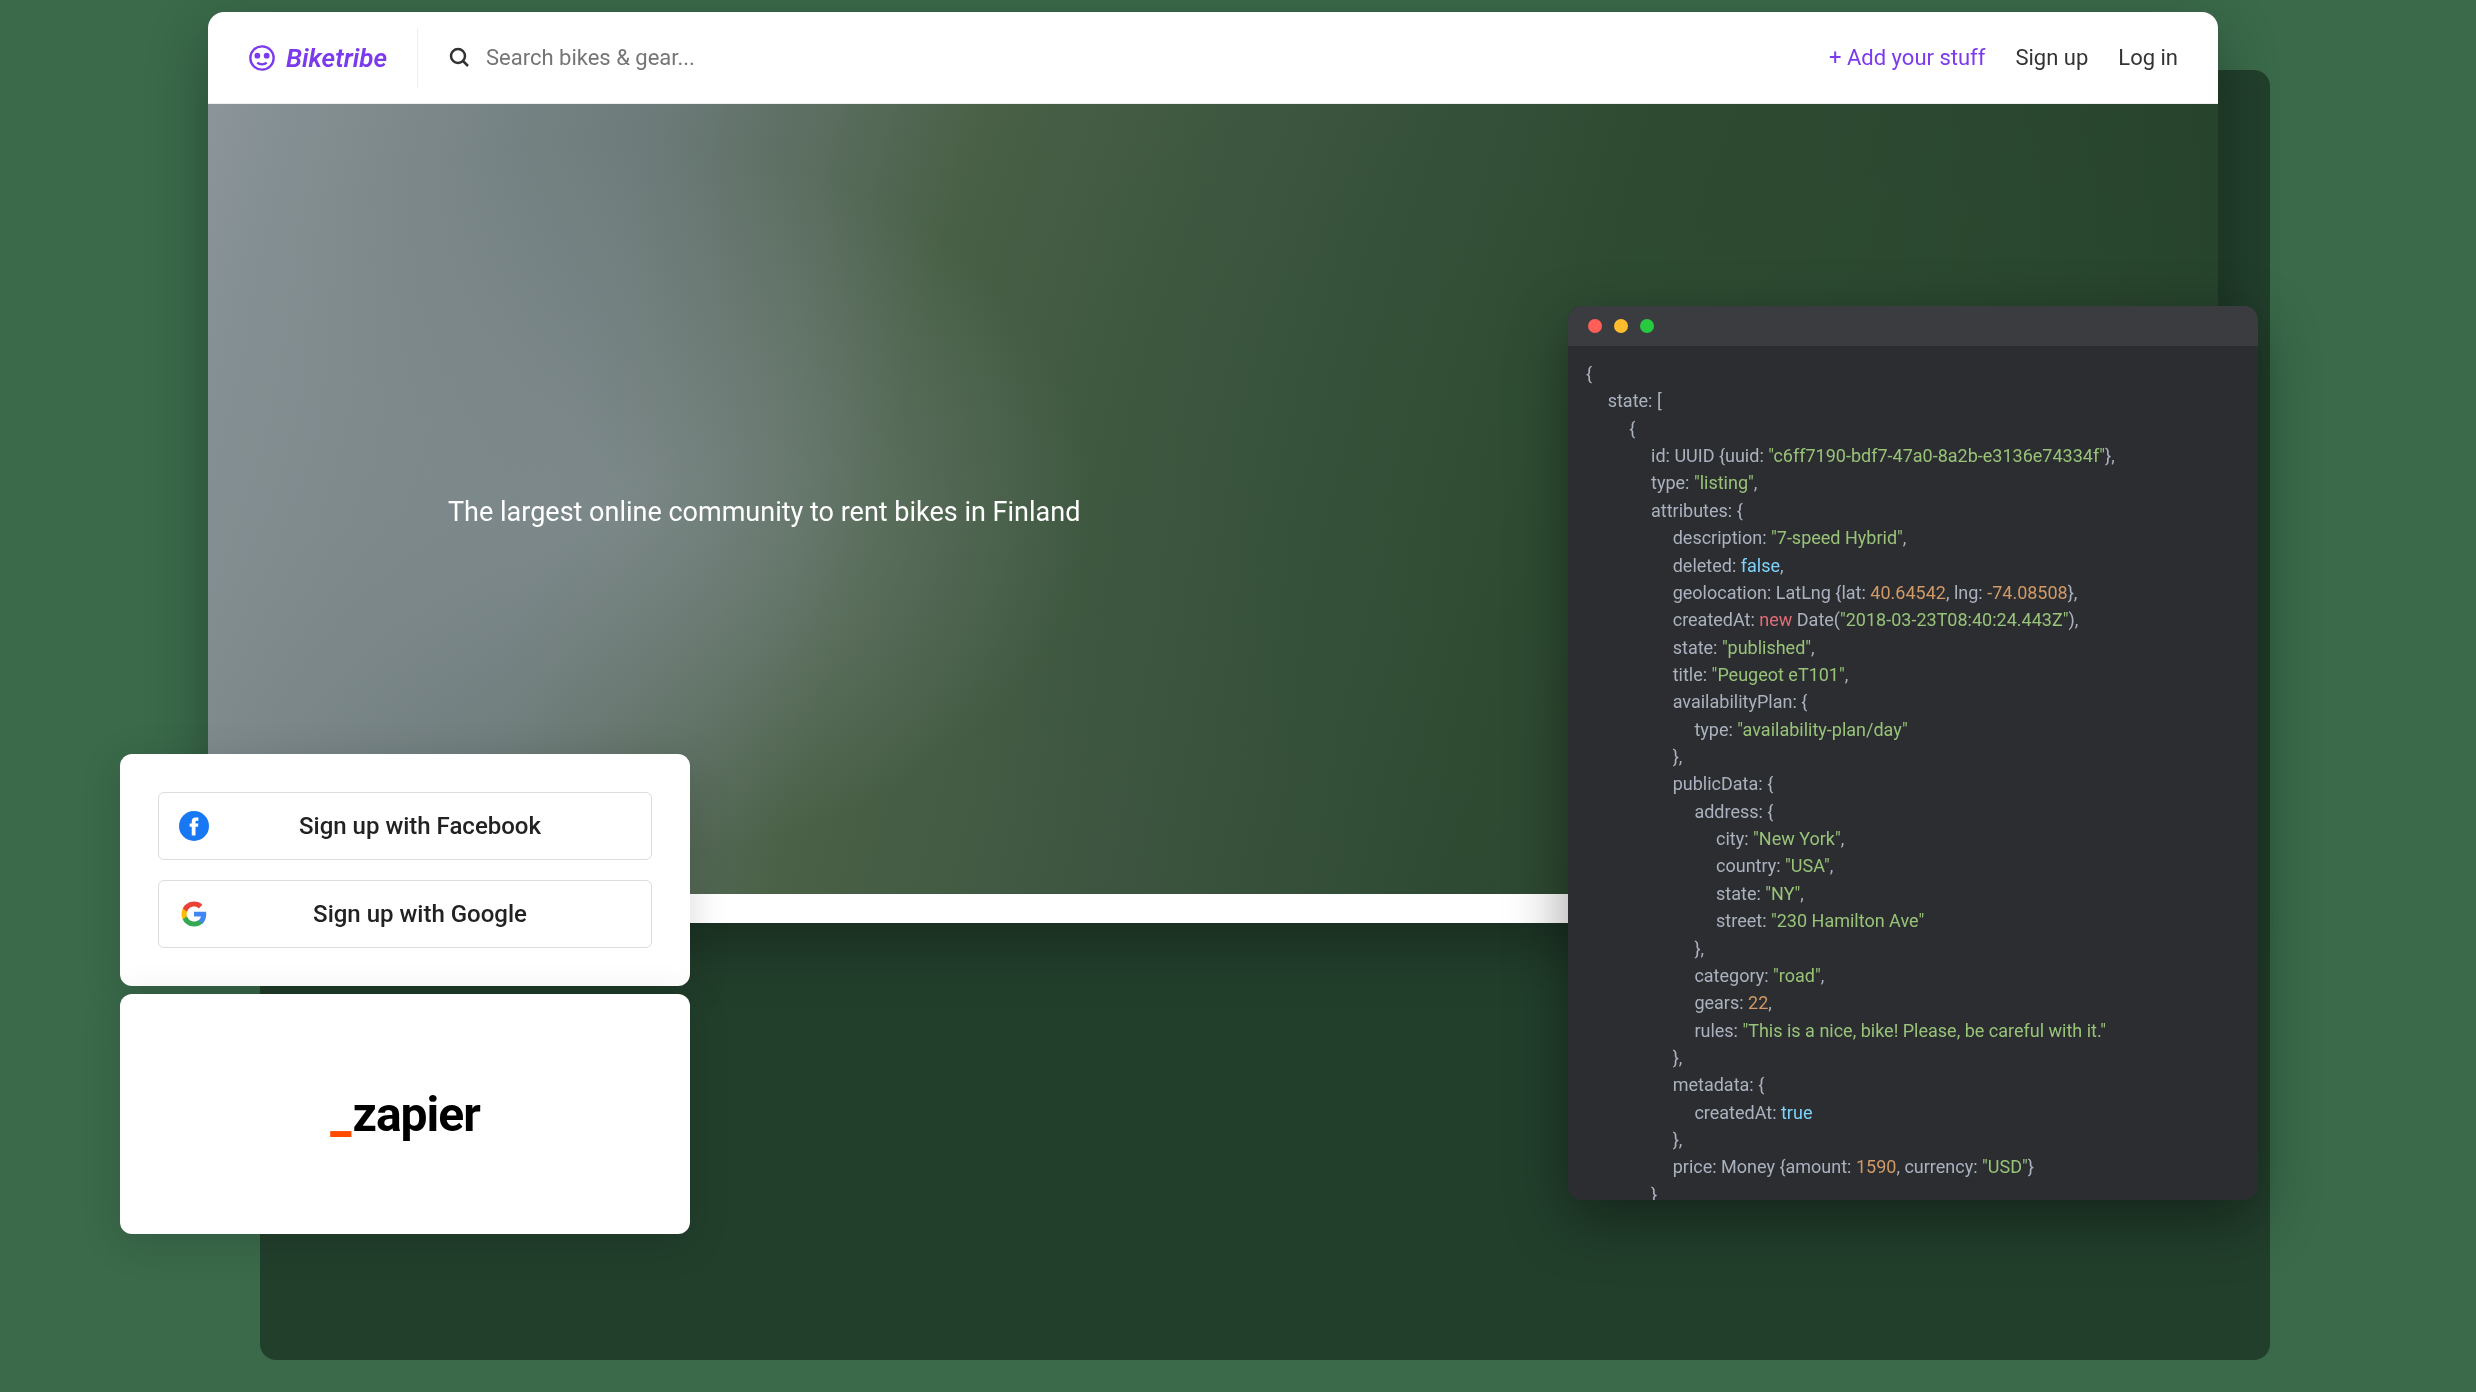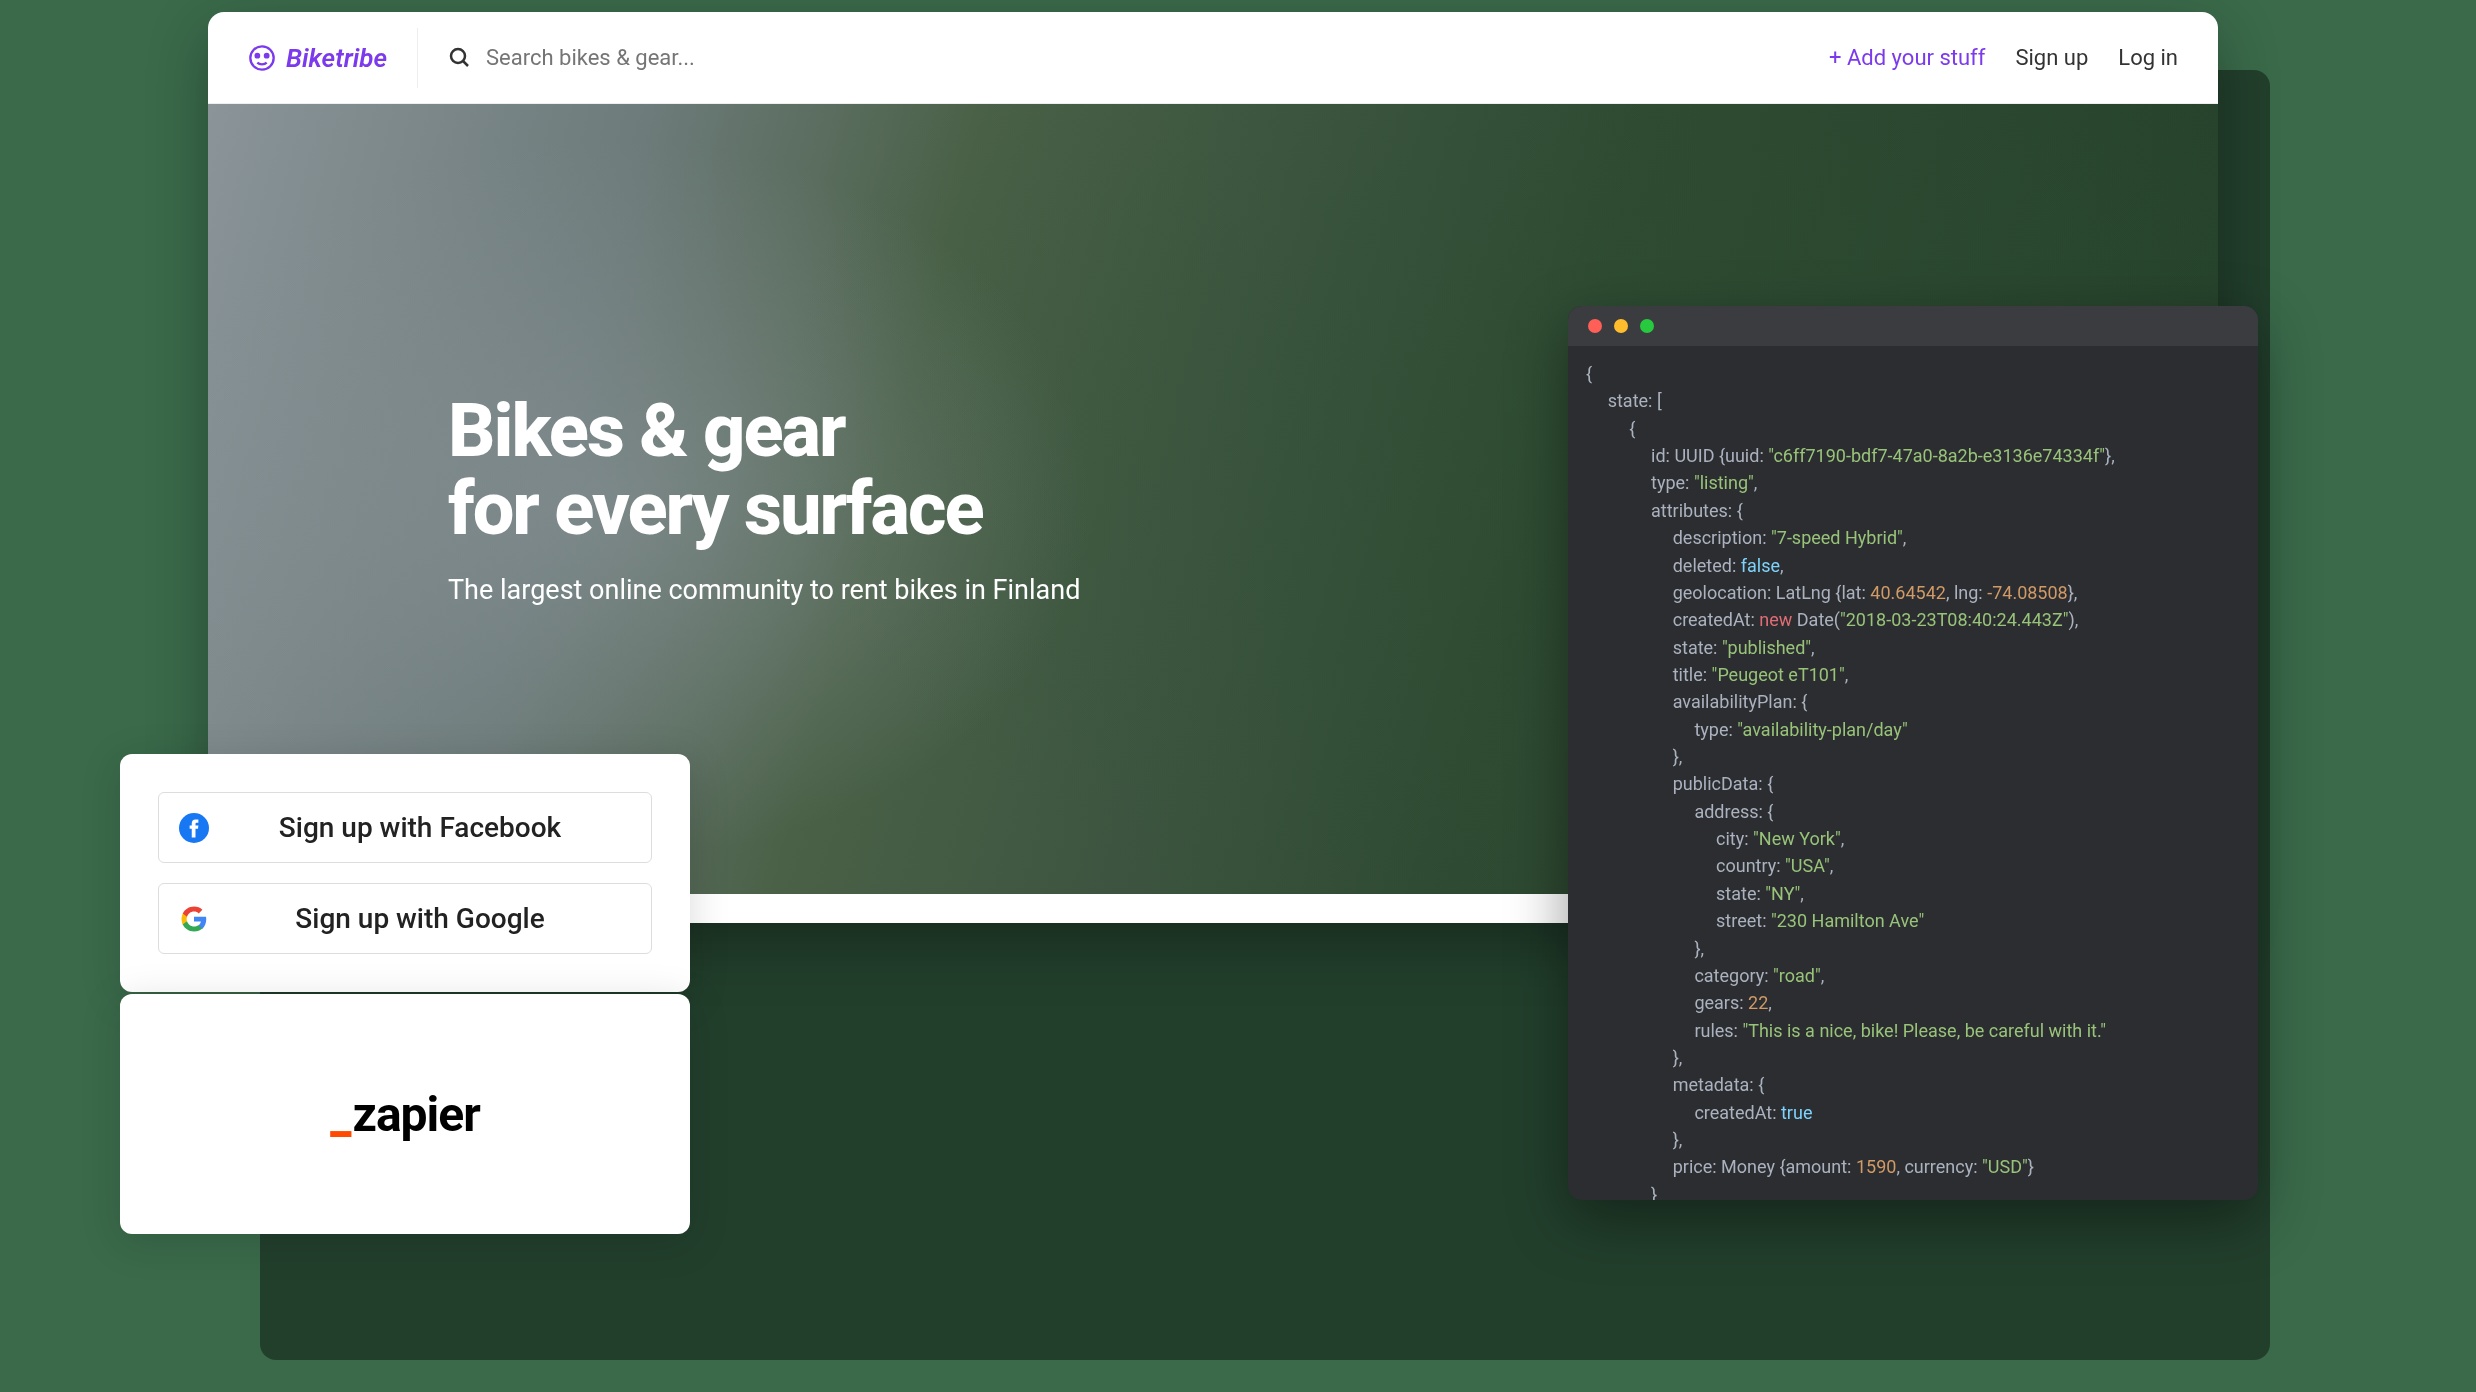--- a/index.html
+++ b/index.html
@@ -25,21 +25,21 @@
 .section-title{font-size:52px;font-weight:800;color:#222;letter-spacing:-1px}
 .locations{display:flex;gap:32px;margin-top:46px;justify-content:center}
 .loc-card{width:303px;height:180px;border-radius:6px;background:#ccc;overflow:hidden}
 .loc1{background:linear-gradient(180deg,#b8c4ce 0%,#c9b4b0 40%,#d4c2b8 60%,#b89680 100%)}
 .loc2{background:linear-gradient(180deg,#7a9b8f 0%,#5a7a6a 30%,#2a3a30 60%,#4a6a5a 100%)}
 .loc3{background:linear-gradient(180deg,#d4c4d8 0%,#e8c4c8 30%,#b8a8c4 50%,#4a5a6a 70%,#1a2a3a 100%)}
 .loc4{background:linear-gradient(180deg,#c8d4dc 0%,#9ab0c0 40%,#7a6850 70%,#5a4830 100%)}
 .loc5{background:linear-gradient(180deg,#b8c4ce 0%,#c9b4b0 40%,#d4c2b8 60%,#b89680 100%)}
 .overlay-card{position:absolute;background:#fff;border-radius:12px;box-shadow:0 8px 40px rgba(0,0,0,.15)}
 .signup-card{left:120px;top:754px;width:570px;padding:38px}
-.signup-btn{display:flex;align-items:center;width:100%;border:1.5px solid #ddd;border-radius:6px;padding:18px 20px;font-size:28px;font-weight:500;color:#222;background:#fff;cursor:pointer;margin-bottom:20px}
+.signup-btn{display:flex;align-items:center;width:100%;border:1.5px solid #ddd;border-radius:6px;padding:18px 20px;font-size:24px;font-weight:500;color:#222;background:#fff;cursor:pointer;margin-bottom:20px}
 .signup-btn:last-child{margin-bottom:0}
 .signup-btn .icon{width:30px;height:30px;margin-right:0}
 .signup-btn .btn-text{flex:1;text-align:center}
 .zapier-card{left:120px;top:994px;width:570px;height:240px;display:flex;align-items:center;justify-content:center}
 .zapier-logo{font-size:48px;font-weight:700;color:#000;display:flex;align-items:center;letter-spacing:-1px}
 .zapier-underscore{color:#ff4a00;font-weight:900;margin-right:2px}
 .code-panel{position:absolute;left:1568px;top:306px;width:690px;height:894px;background:#2b2d30;border-radius:14px;box-shadow:0 20px 60px rgba(0,0,0,.4);overflow:hidden}
 .code-header{height:40px;display:flex;align-items:center;gap:12px;padding-left:20px;background:#3a3c40}
 .dot{width:14px;height:14px;border-radius:50%}
 .dot-r{background:#ff5f56}
@@ -79,24 +79,20 @@
       <input class="search-input" placeholder="Search bikes &amp; gear..." style="">
     </div>
     <div class="header-links">
       <a class="add-link">+ Add your stuff</a>
       <a class="nav-link">Sign up</a>
       <a class="nav-link">Log in</a>
     </div>
   </div>
 
   <div class="hero">
-    <h1 class="hero-title">
-      <span>Bikes &amp; gear</span><br>
-      <span>for every surface</span>
-    </h1>
     <p class="hero-sub">The largest online community to rent bikes in Finland</p>
   </div>
 
   <div class="section">
     <h2 class="section-title">Adventure-ready locations in Finland</h2>
     <div class="locations">
       <div class="loc-card loc1"></div>
       <div class="loc-card loc2"></div>
       <div class="loc-card loc3"></div>
       <div class="loc-card loc4"></div>

